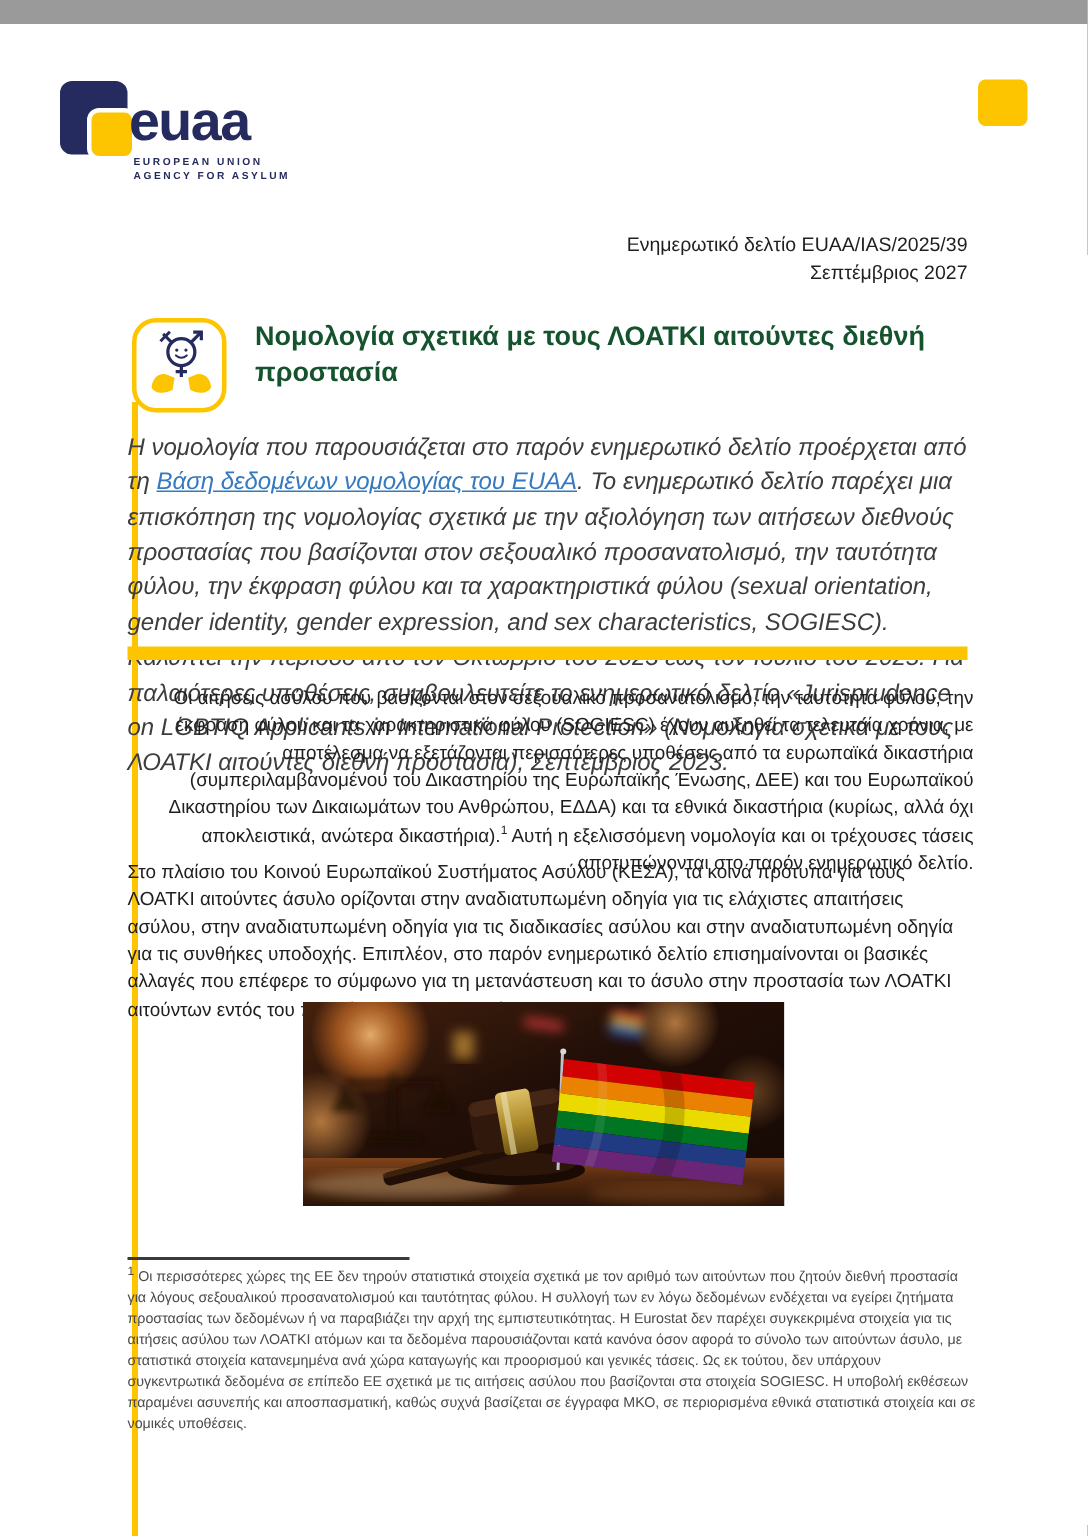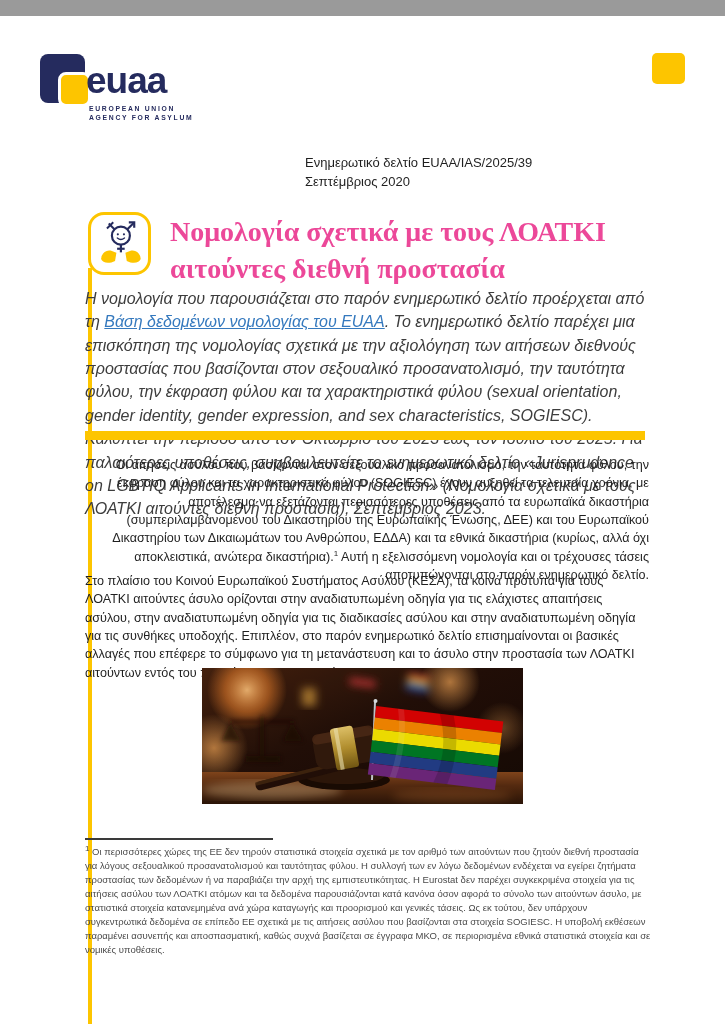--- a/index.html
+++ b/index.html
@@ -8,26 +8,26 @@
     position:relative;width:725px;height:1024px;background:#ffffff;
     font-family:"Liberation Sans","DejaVu Sans",sans-serif;overflow:hidden;
     margin:16px auto;
   }
   
   .logo-navy{position:absolute;left:40px;top:38px;width:45px;height:49px;background:#252b5e;border-radius:8px;}
   .logo-yellow{position:absolute;left:58px;top:56px;width:27px;height:29px;background:#fdc500;border:3px solid #ffffff;border-radius:8px;box-sizing:content-box;}
   .logo-word{position:absolute;left:86px;top:46px;font-size:37px;font-weight:bold;color:#252b5e;letter-spacing:-1px;line-height:1;}
   .logo-tag{position:absolute;left:89px;top:88px;font-size:6.8px;font-weight:bold;color:#252b5e;letter-spacing:1.7px;line-height:1.35;}
   
-  .doc-ref{position:absolute;right:80px;top:138px;width:340px;font-size:13px;color:#1f1f1f;line-height:1.45;}
+  .doc-ref{position:absolute;right:80px;top:138px;width:340px;text-align:right;font-size:13px;color:#1f1f1f;line-height:1.45;}
   .corner-square{position:absolute;left:652px;top:37px;width:33px;height:31px;background:#fdc500;border-radius:5px;}
   
   .title-icon-box{position:absolute;left:88px;top:196px;width:63px;height:63px;border:3.5px solid #fdc500;border-radius:16px;background:#fff;display:flex;align-items:center;justify-content:center;}
   .left-rule{position:absolute;left:88px;top:252px;width:3.5px;height:760px;background:#fdc500;}
-  .page-title{position:absolute;left:170px;top:197px;width:480px;font-size:28px;font-weight:bold;color:#ec4899;line-height:1.33;font-family:Liberation Serif, serif;}
+  .page-title{position:absolute;left:170px;top:197px;width:480px;font-size:18px;font-weight:bold;color:#14532d;line-height:1.33;}
   
   .intro{position:absolute;left:85px;top:271px;width:564px;font-size:16px;font-style:italic;color:#3d3d3d;line-height:1.46;}
   .intro a{color:#3579be;text-decoration:underline;cursor:pointer;}
   .divider{position:absolute;left:85px;top:415px;width:560px;height:9px;background:#fdc500;}
   
   .para{position:absolute;left:85px;width:564px;font-size:12.6px;color:#1f1f1f;line-height:1.455;}
   .p1{top:440px;text-align:right;}
   .p2{top:556px;}
   sup{font-size:8px;line-height:0;}
   
@@ -51,21 +51,21 @@
     <div class="logo-tag">
       <div>EUROPEAN UNION</div>
       <div>AGENCY FOR ASYLUM</div>
     </div>
   </div>
 
   <div class="corner-square"></div>
 
   <div class="doc-ref">
     <div>Ενημερωτικό δελτίο EUAA/IAS/2025/39</div>
-    <div>Σεπτέμβριος 2020</div>
+    <div>Σεπτέμβριος 2027</div>
   </div>
 
   <div class="title-icon-box">
     <span>
       <svg width="54" height="54" viewBox="0 0 60 60">
 
         <circle cx="31" cy="23" r="10" fill="none" stroke="#252b5e" stroke-width="2.4"></circle>
         <circle cx="27.6" cy="21.5" r="1.2" fill="#252b5e"></circle>
         <circle cx="34.4" cy="21.5" r="1.2" fill="#252b5e"></circle>
         <path d="M27 25.5 q4 3.4 8 0" stroke="#252b5e" stroke-width="1.5" fill="none" stroke-linecap="round"></path>

